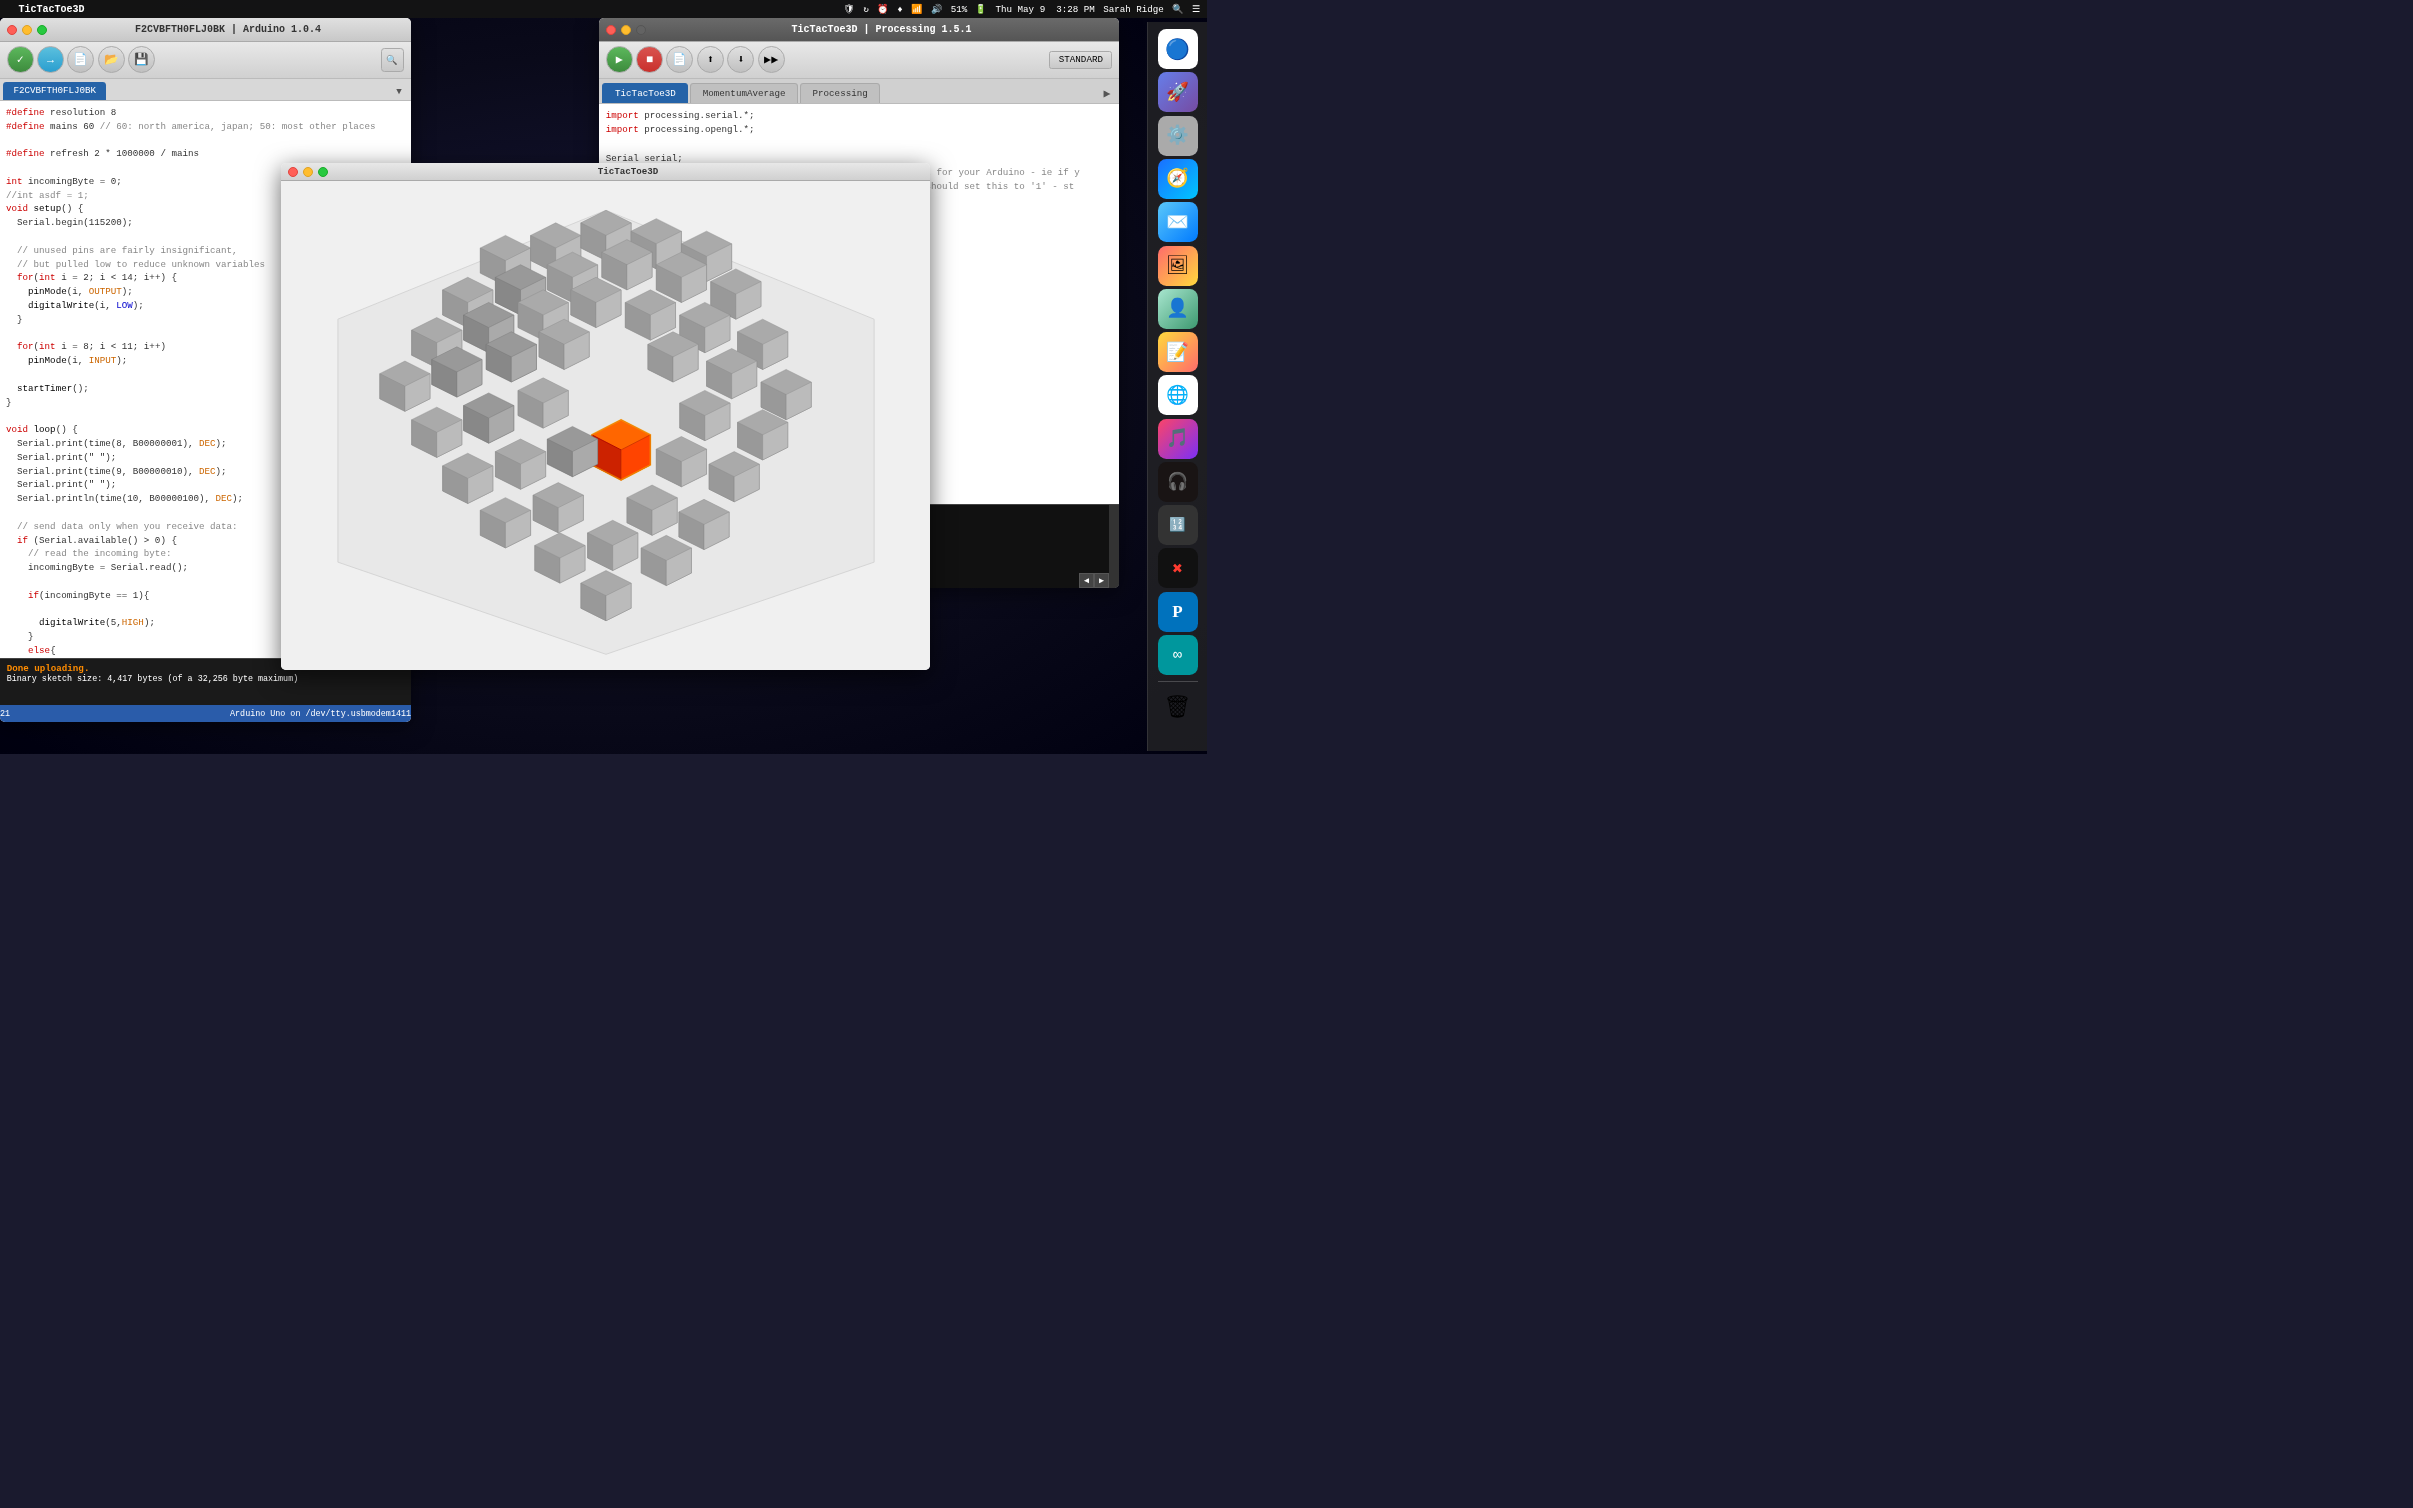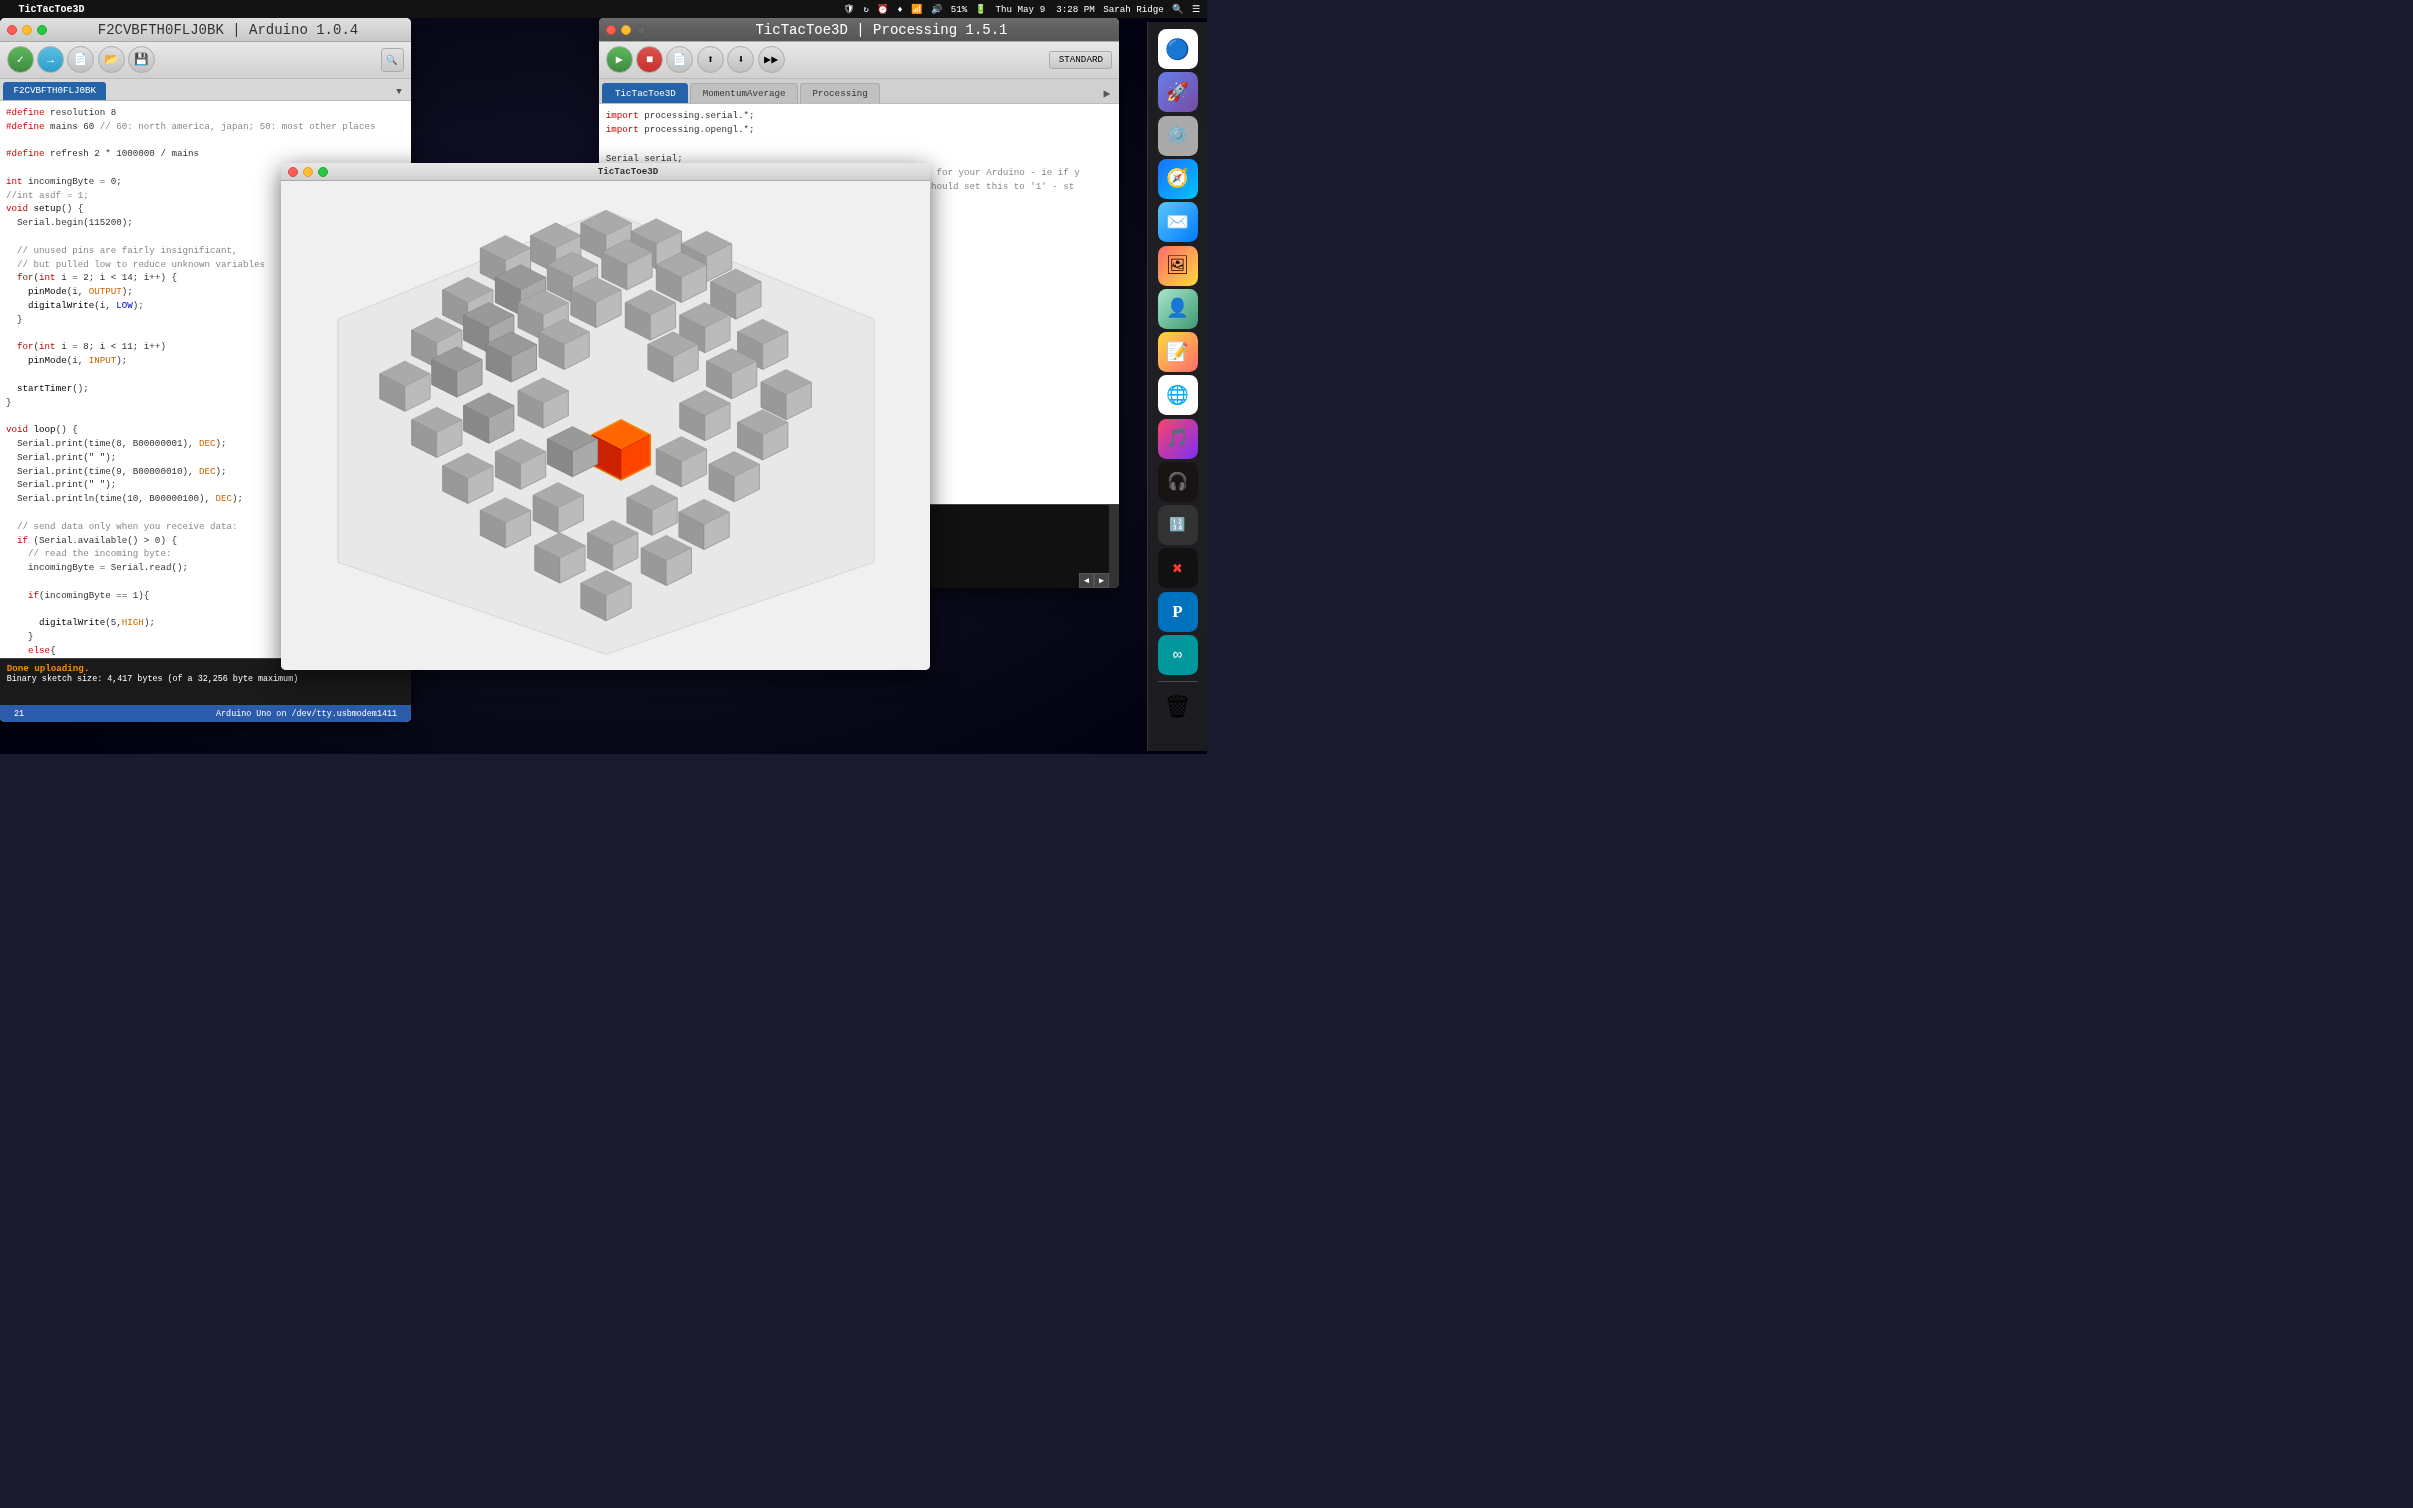--- a/index.html
+++ b/index.html
@@ -60,23 +60,23 @@
       gap: 5px;
       border-bottom: 0.8px solid #aaa;
       flex-shrink: 0;
     }
     .window-titlebar.dark {
       background: linear-gradient(to bottom, #6a6a6a, #555);
     }
     .window-title {
       flex: 1;
       text-align: center;
-      font-size: 14px;
+      font-size: 10px;
       color: #333;
-      font-weight: normal;
+      font-weight: bold;
     }
     .window-title.dark-text { color: #fff; }
 
     .traffic-light { width: 10px; height: 10px; border-radius: 50%; cursor: pointer; }
     .tl-close { background: #ff5f57; border: 0.8px solid #e0443e; }
     .tl-minimize { background: #ffbd2e; border: 0.8px solid #dea123; }
     .tl-maximize { background: #28c940; border: 0.8px solid #1aab29; }
     .tl-close-dark { background: #ff5f57; border: 0.8px solid #e0443e; }
     .tl-min-dark { background: #ffbd2e; border: 0.8px solid #dea123; }
     .tl-max-dark { background: #636363; border: 0.8px solid #555; }
@@ -173,21 +173,21 @@
     }
     .arduino-status-subtext {
       color: #fff;
       font-size: 8.4px;
     }
     .arduino-bottom-bar {
       height: 17px;
       background: #2a5caa;
       display: flex;
       align-items: center;
-      padding: 0 14px;
+      padding: 0 0;
       justify-content: space-between;
       flex-shrink: 0;
     }
     .arduino-bottom-text { color: #fff; font-size: 8.4px; }
 
     
     .processing-window {
       position: absolute;
       top: 18.4px;
       left: 599px;

